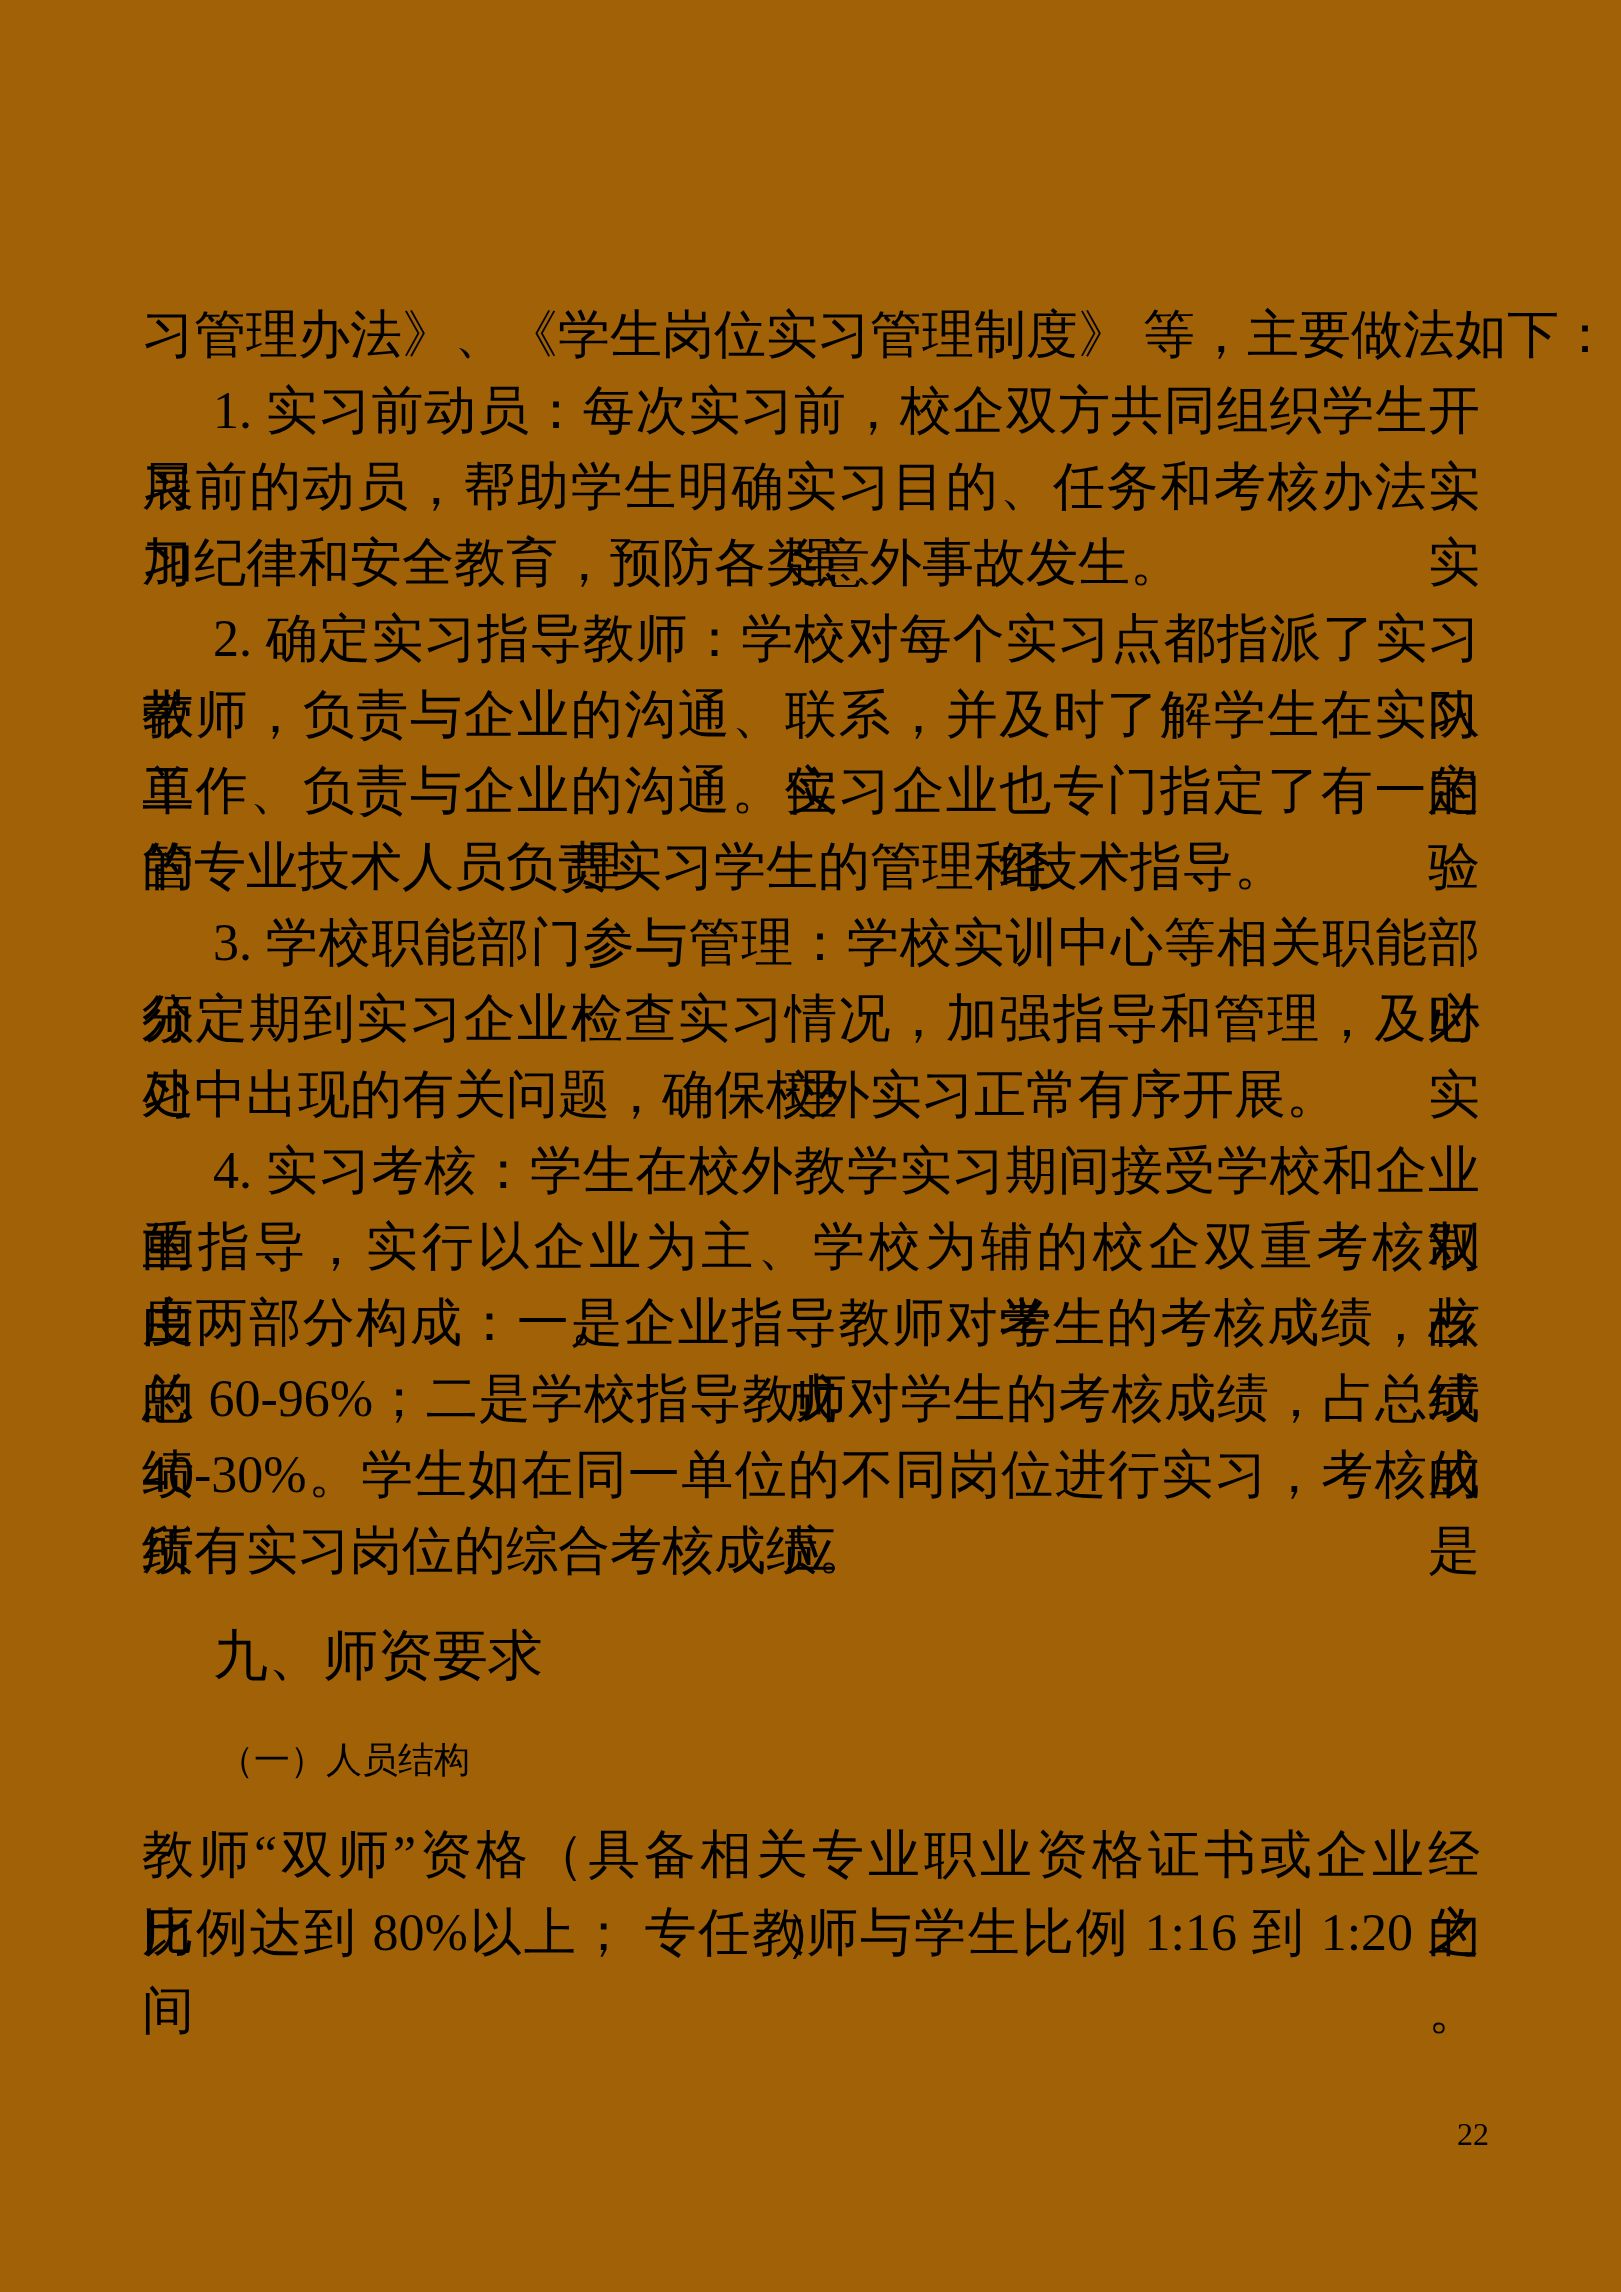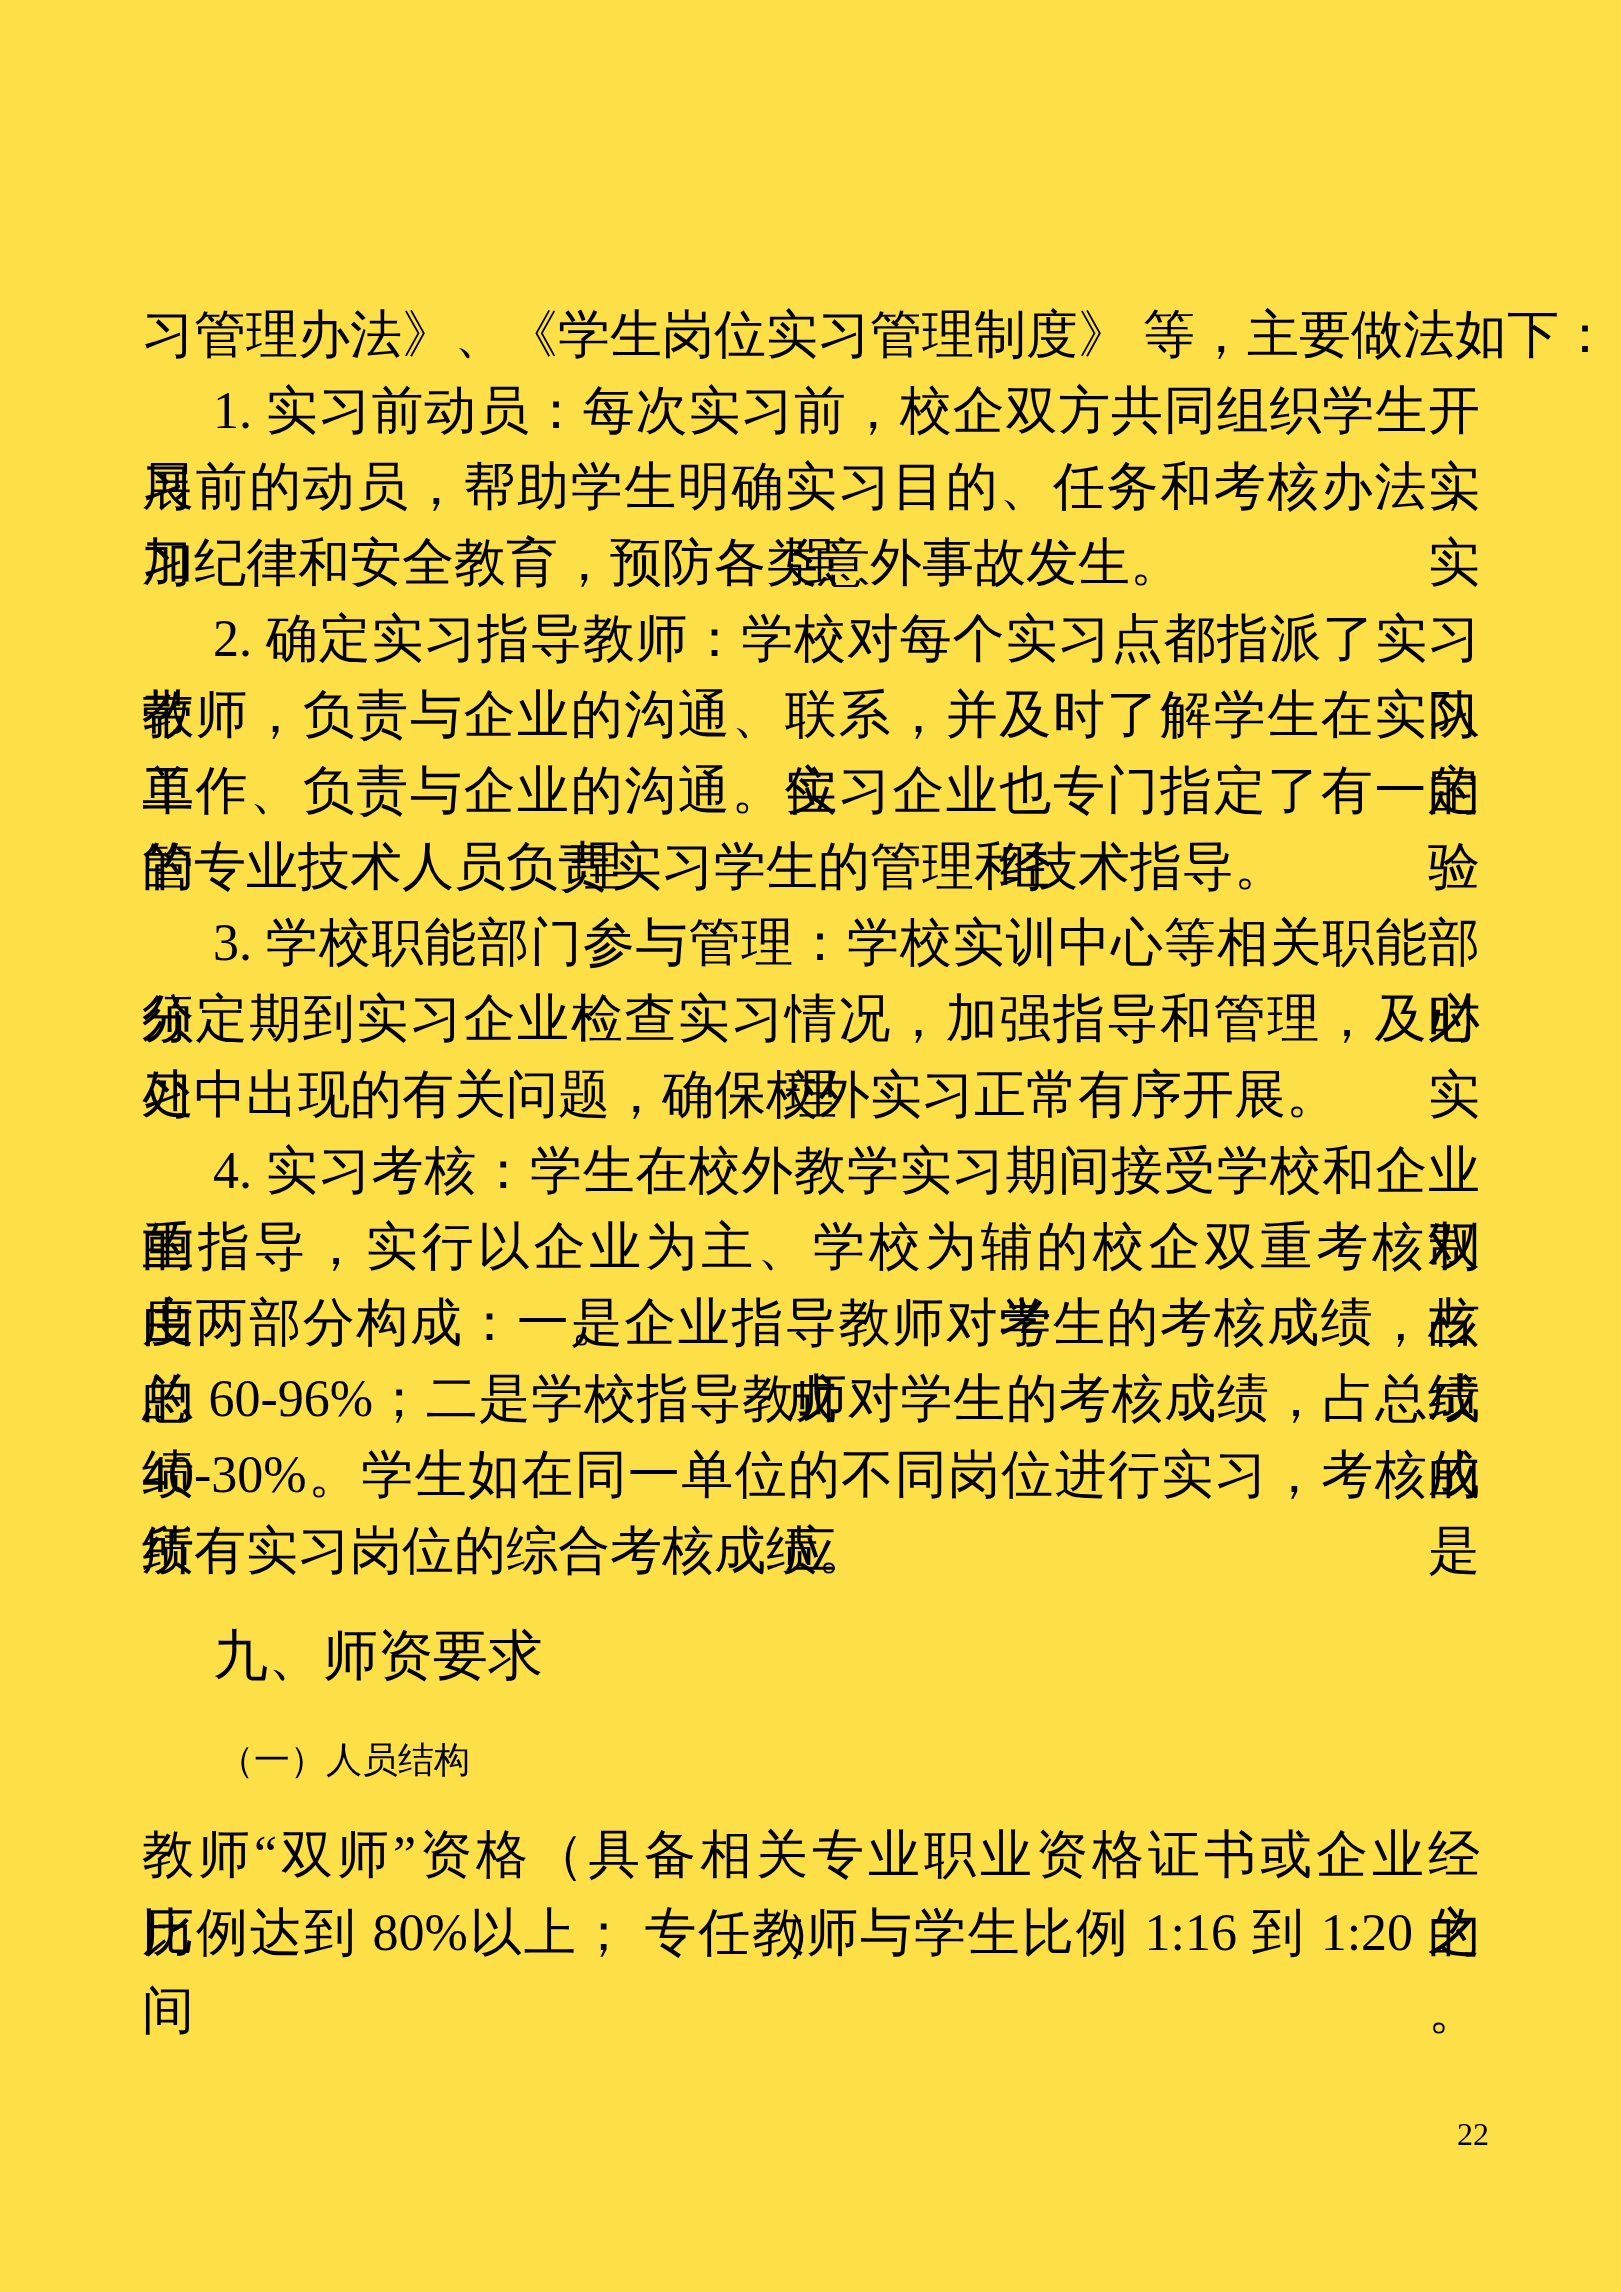--- a/index.html
+++ b/index.html
@@ -1,21 +1,21 @@
 <!DOCTYPE html>
 <html><head>
 <meta charset="utf-8">
 <style>
   html, body { margin: 0; padding: 0; background: #e8e8e8; }
   .page {
     position: relative;
     width: 1621px;
     height: 2293px;
     margin: 0 auto;
-    background: #fde047;
+    background: #a16207;
     color: #000000;
     font-family: "Liberation Serif", "DejaVu Serif", serif;
     overflow: hidden;
   }
   .body-text {
     position: absolute;
     left: 142px;
     top: 297px;
     width: 1338px;
   }

